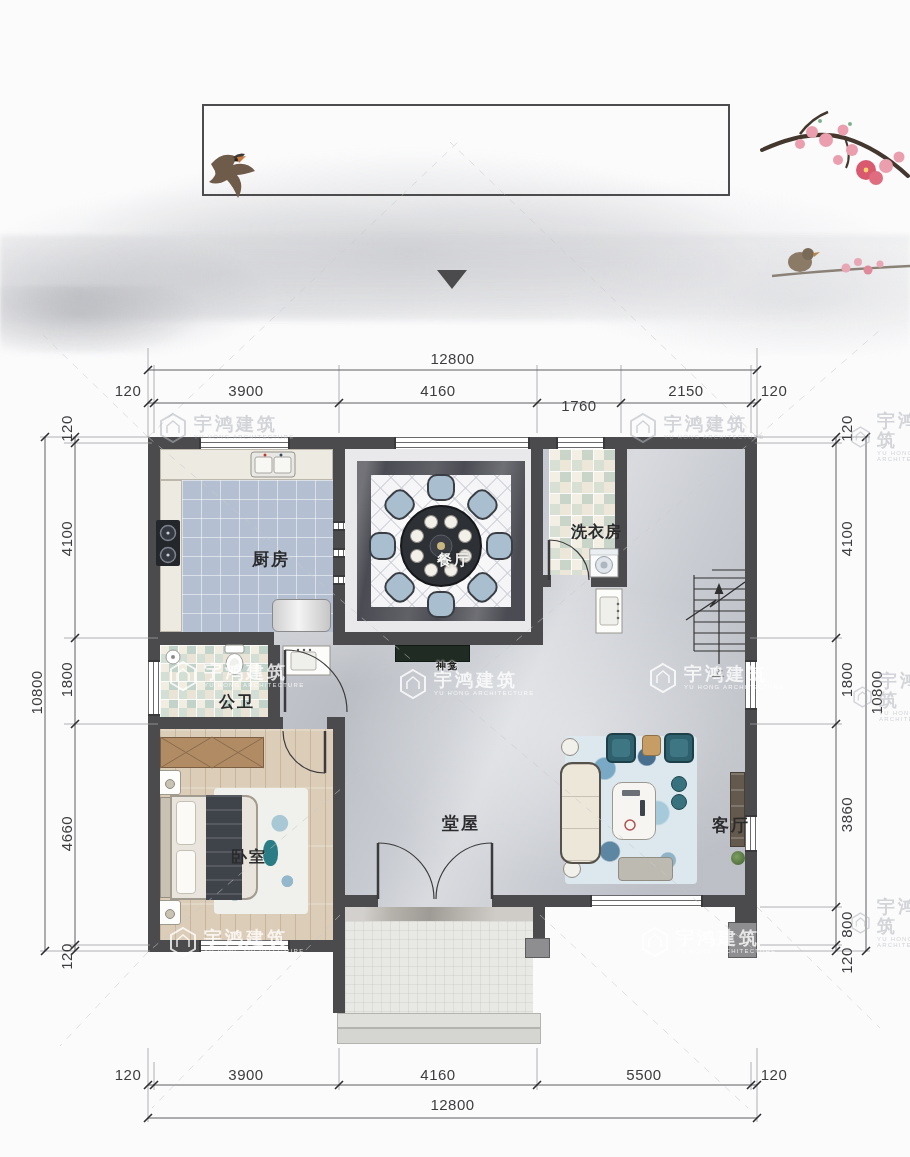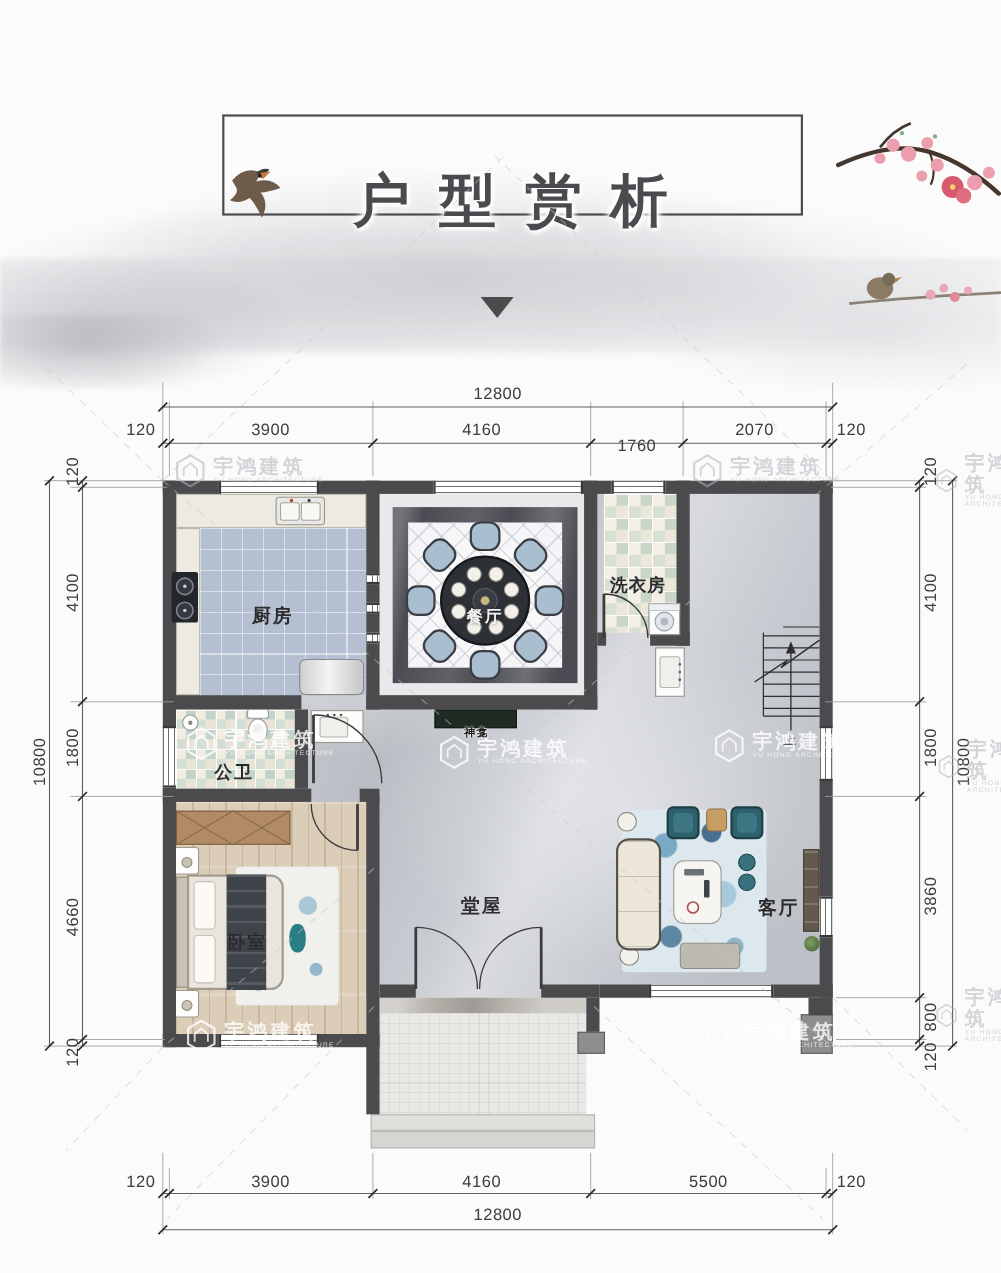--- a/index.html
+++ b/index.html
@@ -111,21 +111,21 @@
   .coffee{background:#f6f5f2;border:1px solid #9b988f;border-radius:10px;box-sizing:border-box;}
   .bench{background:#bdbab2;border:1px solid #908d85;border-radius:4px;box-sizing:border-box;}
   .tvcab{background:#63594c;border:1px solid #473f35;box-sizing:border-box;
     background-image:repeating-linear-gradient(to bottom,rgba(255,255,255,.18) 0 2px,transparent 2px 16px);}
   .rndtab{background:#f2f0ea;border:1px solid #8e8a80;border-radius:50%;box-sizing:border-box;}
   .ottoman{background:#37727e;border:1px solid #1f4750;border-radius:50%;box-sizing:border-box;}
   .plant{background:radial-gradient(circle at 40% 40%, #7da061, #54713f 70%);border-radius:50%;}
   .wardrobe{background:#b18b64;border:1px solid #7c5f43;box-sizing:border-box;}
   .shrine{background:#202b23;border:1px solid #121a14;box-sizing:border-box;}
   
-  .rlabel{position:absolute;text-align:center;font-weight:bold;color:#2b2b2d;letter-spacing:2px;}
+  .rlabel{position:absolute;text-align:right;font-weight:bold;color:#2b2b2d;letter-spacing:2px;}
   .rlabel.white{color:#f4f4f2;text-shadow:0 0 3px rgba(0,0,0,.6);}
   .tiny{font-size:10px;letter-spacing:1px;color:#1c1c1c;text-shadow:0 0 2px #fff,0 0 2px #fff;}
   
   .dim{position:absolute;font-size:15px;color:#3d3d3f;text-align:center;letter-spacing:.5px;}
   .vdim{width:80px;transform:rotate(-90deg);}
   
   .wm{position:absolute;display:flex;align-items:center;gap:6px;pointer-events:none;}
   .wm-txt{display:flex;flex-direction:column;line-height:1.05;}
   .wm-cn{font-size:18px;font-weight:bold;letter-spacing:3px;}
   .wm-en{font-size:6px;letter-spacing:1.2px;}
@@ -136,21 +136,20 @@
 </head>
 <body>
 
 <div class="page">
 
   <div class="mtn mtn-a"></div>
   <div class="mtn mtn-b"></div>
   <div class="mtn mtn-c"></div>
 
   <div class="abs title-box"></div>
-  <div class="abs page-title">户型赏析</div>
 
   <svg class="overlay" width="910" height="1157">
 
     <g transform="translate(205,148)">
       <path d="M6 16 Q18 2 32 9 L28 17 Q42 13 50 23 Q38 27 32 27 Q40 37 33 50 Q28 38 22 32 Q12 38 4 34 Q12 28 10 23 Z" fill="#6e5b49"></path>
       <path d="M28 9 Q34 4 40 6 L33 14 Z" fill="#3d3a36"></path>
       <path d="M32 9 L41 8 L34 15 Z" fill="#c97b3d"></path>
       <circle cx="31" cy="12" r="1.6" fill="#26211d"></circle>
     </g>
 
@@ -474,21 +473,21 @@
   <span class="rlabel" style="left:183px;top:847px;width:84px;font-size:16px;">卧室</span>
   <span class="rlabel" style="left:396px;top:812px;width:84px;font-size:17px;">堂屋</span>
   <span class="rlabel" style="left:666px;top:814px;width:84px;font-size:17px;">客厅</span>
   <span class="rlabel tiny" style="left:408px;top:659px;width:50px;">神龛</span>
 
   <span class="dim" style="left:148px;top:350px;width:609px;">12800</span>
   <span class="dim" style="left:98px;top:382px;width:60px;">120</span>
   <span class="dim" style="left:186px;top:382px;width:120px;">3900</span>
   <span class="dim" style="left:378px;top:382px;width:120px;">4160</span>
   <span class="dim" style="left:549px;top:397px;width:60px;">1760</span>
-  <span class="dim" style="left:626px;top:382px;width:120px;">2070</span>
+  <span class="dim" style="left:626px;top:382px;width:120px;">2150</span>
   <span class="dim" style="left:744px;top:382px;width:60px;">120</span>
 
   <span class="dim" style="left:98px;top:1066px;width:60px;">120</span>
   <span class="dim" style="left:186px;top:1066px;width:120px;">3900</span>
   <span class="dim" style="left:378px;top:1066px;width:120px;">4160</span>
   <span class="dim" style="left:584px;top:1066px;width:120px;">5500</span>
   <span class="dim" style="left:744px;top:1066px;width:60px;">120</span>
   <span class="dim" style="left:148px;top:1096px;width:609px;">12800</span>
 
   <span class="dim vdim" style="left:26px;top:420px;">120</span>

